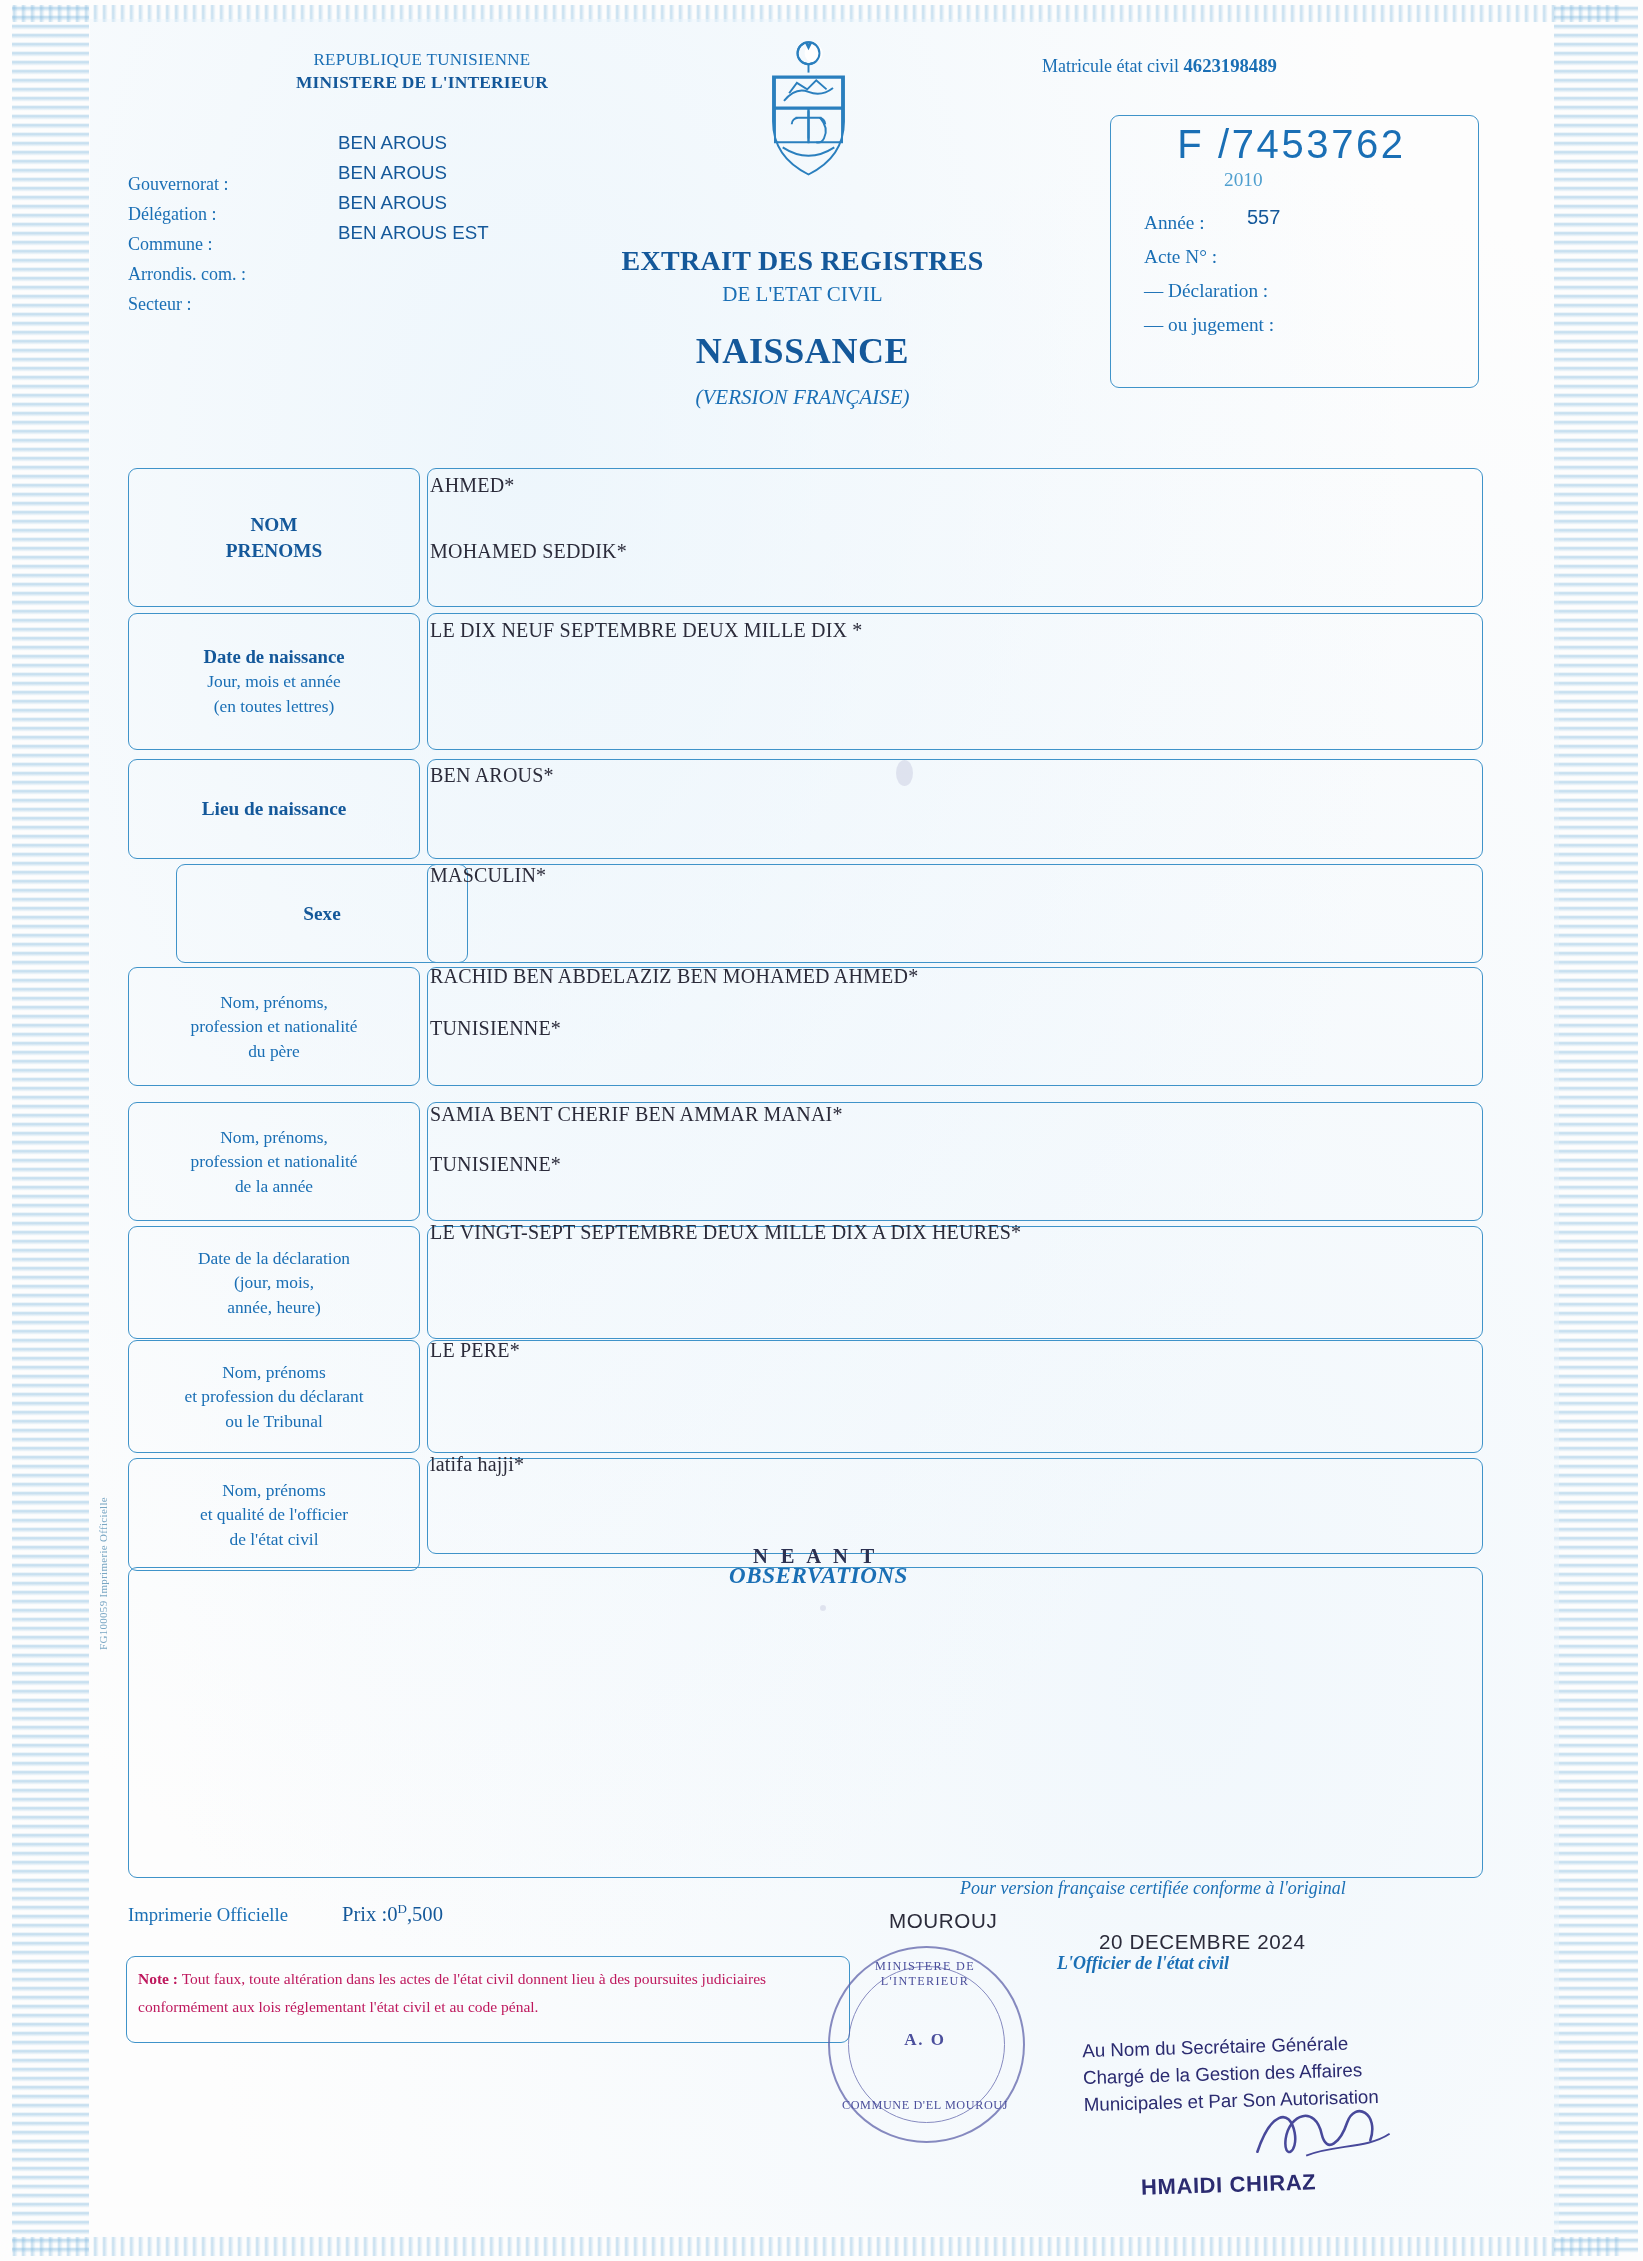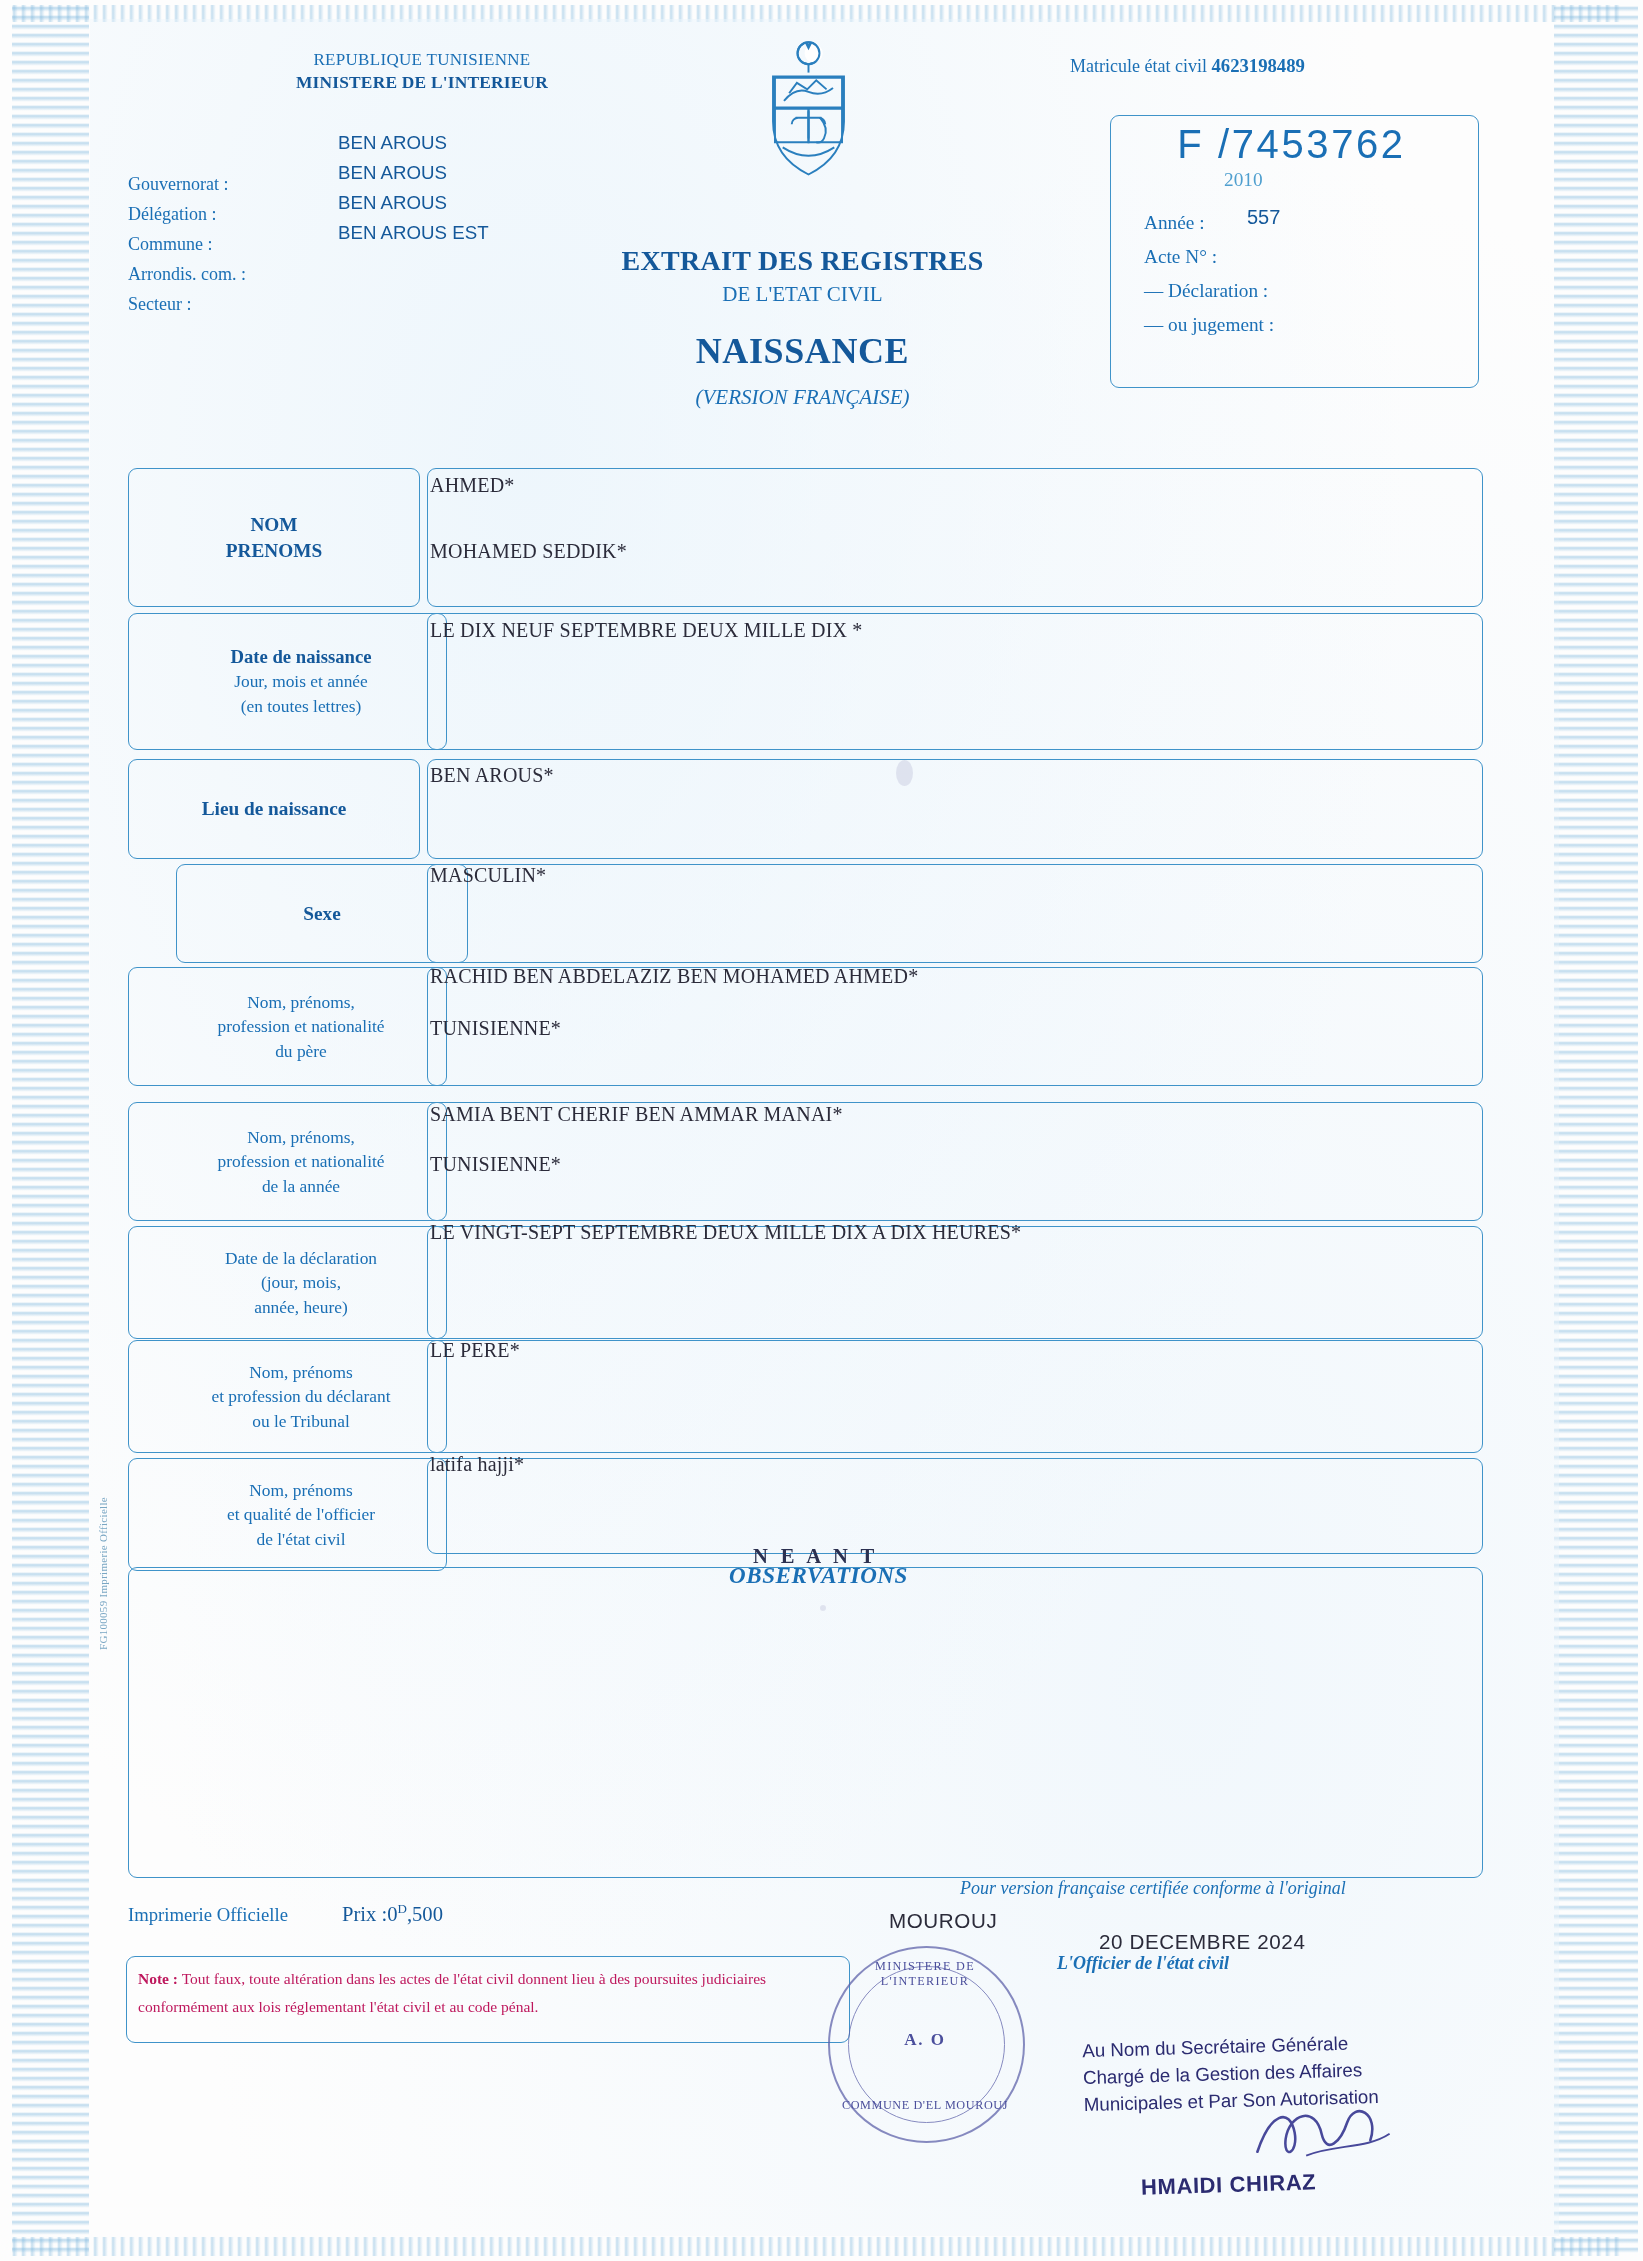--- a/index.html
+++ b/index.html
@@ -67,21 +67,21 @@
   
   .hdr-republic{
     position:absolute;left:248px;top:50px;width:348px;text-align:center;
     color:#1a6fb5;font-size:17px;letter-spacing:0.3px;
   }
   .hdr-ministry{
     position:absolute;left:248px;top:72px;width:348px;text-align:center;
     color:#14589a;font-size:17.4px;font-weight:bold;letter-spacing:0.2px;
   }
   .matricule{
-    position:absolute;left:1070px;top:55px;font-size:18px;color:#1a6fb5;
+    position:absolute;left:1042px;top:55px;font-size:18px;color:#1a6fb5;
   }
   .matricule b{font-size:18.7px;}
 
   .emblem{
     position:absolute;left:744px;top:39px;width:129px;height:142px;
   }
 
   .loc-labels{
     position:absolute;left:128px;top:169px;font-size:18px;color:#1a6fb5;line-height:30px;
   }
@@ -131,21 +131,21 @@
   
   .row-label{
     position:absolute;border:1.9px solid #3f93c9;border-radius:9px;
     display:flex;align-items:center;justify-content:center;text-align:center;
     color:#14589a;
   }
   .row-value{
     position:absolute;border:1.9px solid #3f93c9;border-radius:9px;
   }
   .lbl-bold{font-weight:bold;font-size:19.3px;line-height:26px;}
-  .lbl-norm{font-size:17.4px;line-height:24.5px;color:#1a6fb5;padding-left:27px;}
+  .lbl-norm{font-size:17.4px;line-height:24.5px;color:#1a6fb5;}
   .val-text{
     position:absolute;font-size:20px;color:#2b2b3a;letter-spacing:0.2px;
     font-family:"Liberation Serif", serif;
     white-space:nowrap;
   }
 
   .observations{
     position:absolute;left:683px;top:1563px;width:271px;text-align:center;
     font-size:23px;font-style:italic;font-weight:bold;color:#1a6fb5;letter-spacing:0.6px;
   }

